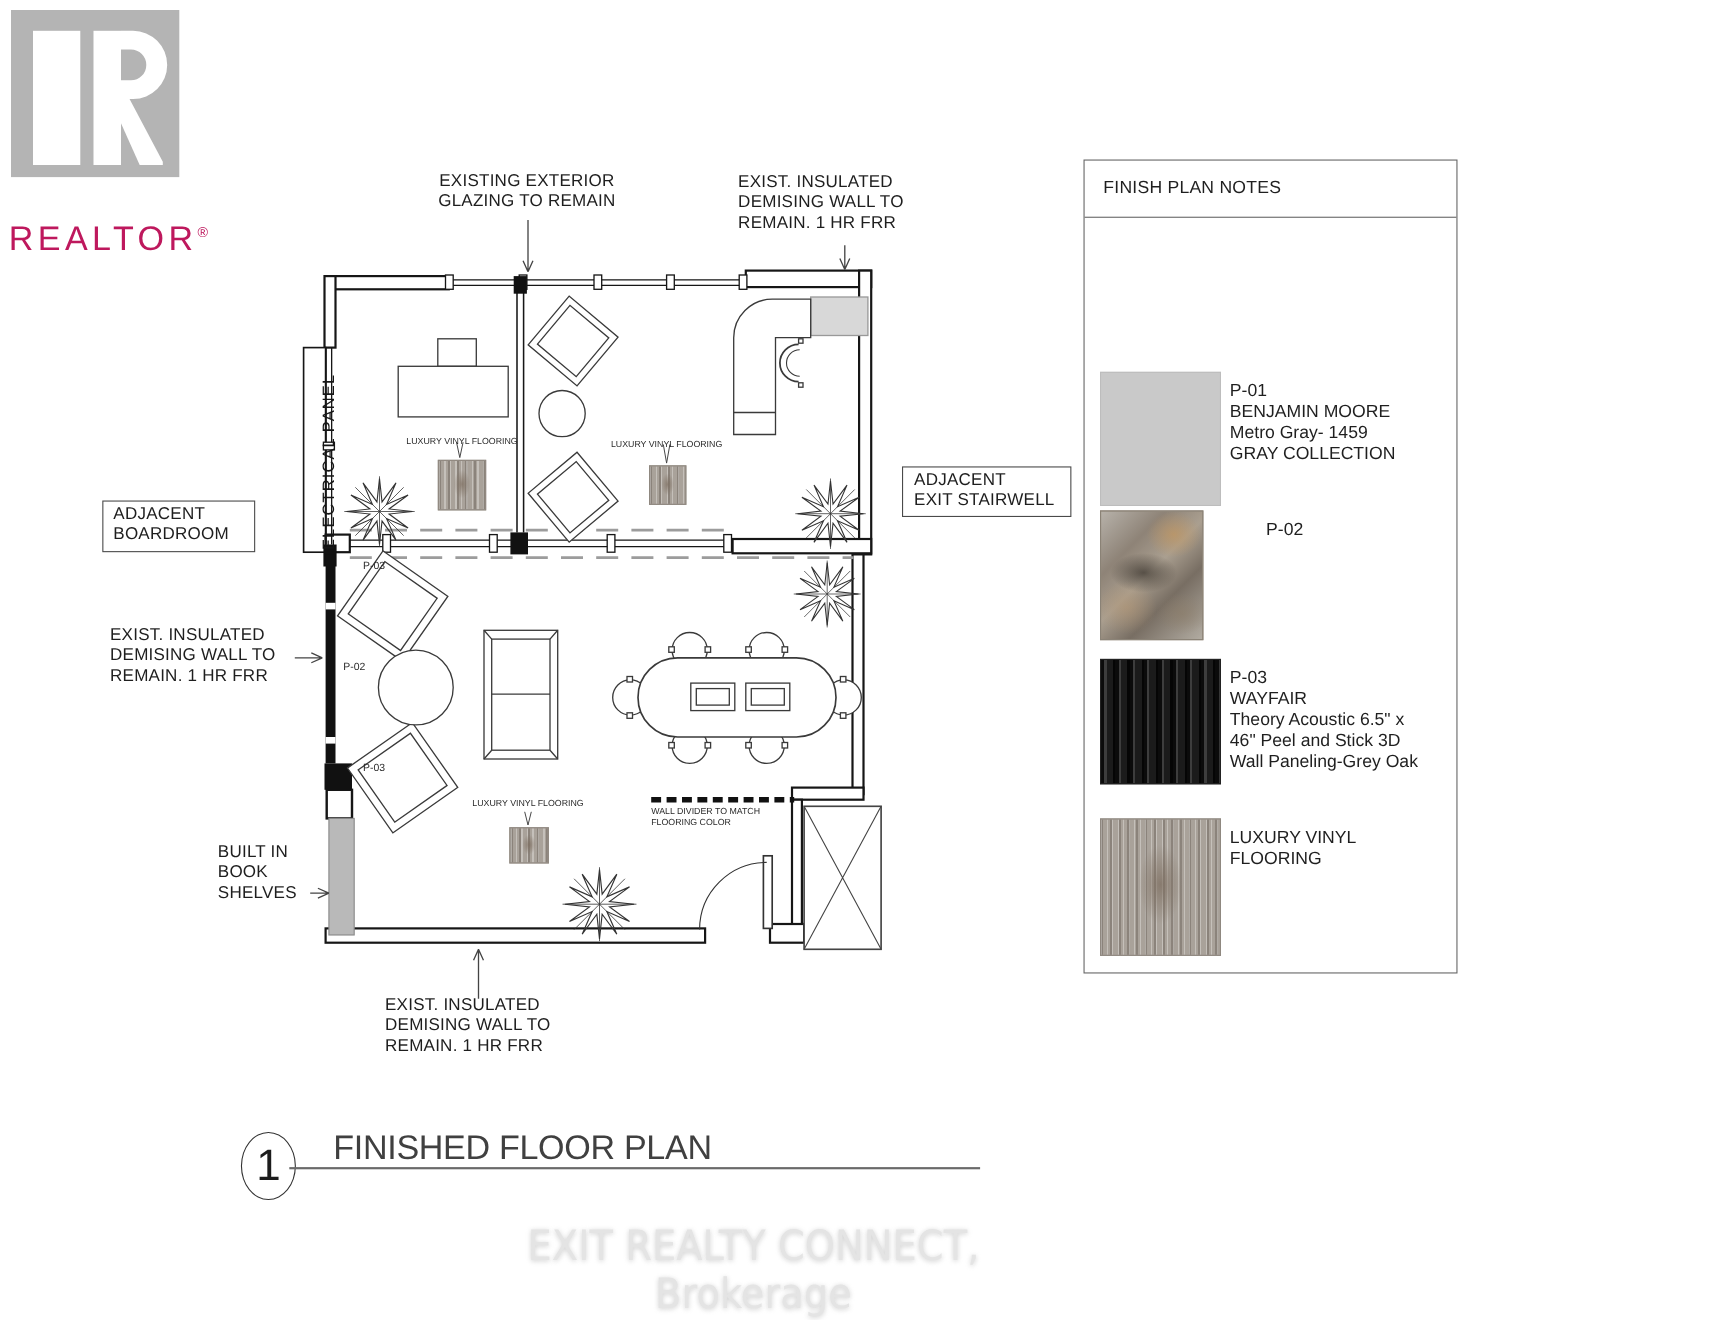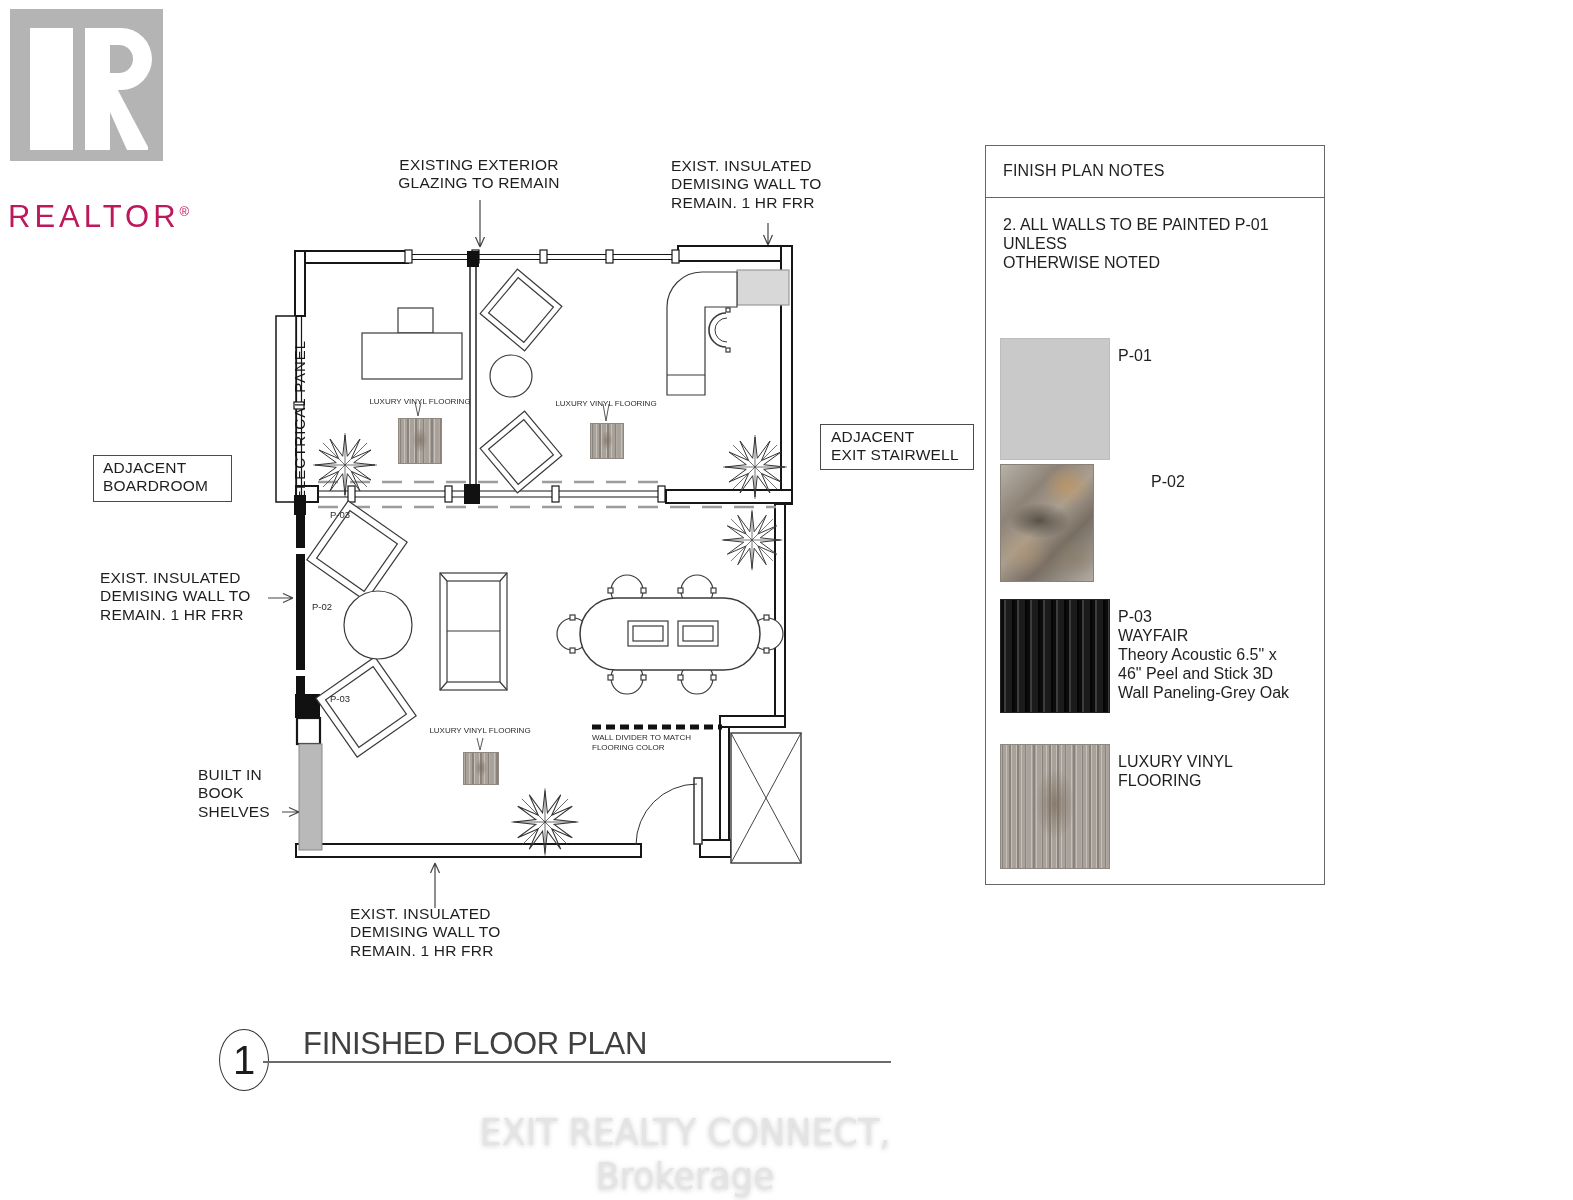--- a/index.html
+++ b/index.html
@@ -300,30 +300,31 @@
 
 <div class="tiny" style="left:350px;top:397px;width:140px;text-align:center">LUXURY VINYL FLOORING</div>
 <div class="tiny" style="left:536px;top:399px;width:140px;text-align:center">LUXURY VINYL FLOORING</div>
 <div class="tiny" style="left:410px;top:726px;width:140px;text-align:center">LUXURY VINYL FLOORING</div>
 <div class="tiny" style="left:592px;top:733px;width:150px">WALL DIVIDER TO MATCH
 FLOORING COLOR</div>
 
 <div id="finish-panel">
   <div id="fp-header">FINISH PLAN NOTES</div>
   <div id="fp-notes">
-    <p>2. ALL WALLS TO BE PAINTED P-01 UNLESS
-OTHERWISE NOTED</p>
   </div>
 
   <div class="f-row" style="top:192px">
     <div class="f-swatch-col">
         <div class="paint" style="width:108px;height:120px"></div>
       </div>
     <div class="f-text">
       <div class="code">P-01</div>
+      <div class="desc">BENJAMIN MOORE
+Metro Gray- 1459
+GRAY COLLECTION</div>
     </div>
   </div>
 
   <div class="f-row" style="top:318px">
     <div class="f-swatch-col">
         <div class="marble" style="width:92px;height:116px"></div>
       </div>
     <div class="f-text" style="margin-left:43px">
       <div class="code">P-02</div>
     </div>

